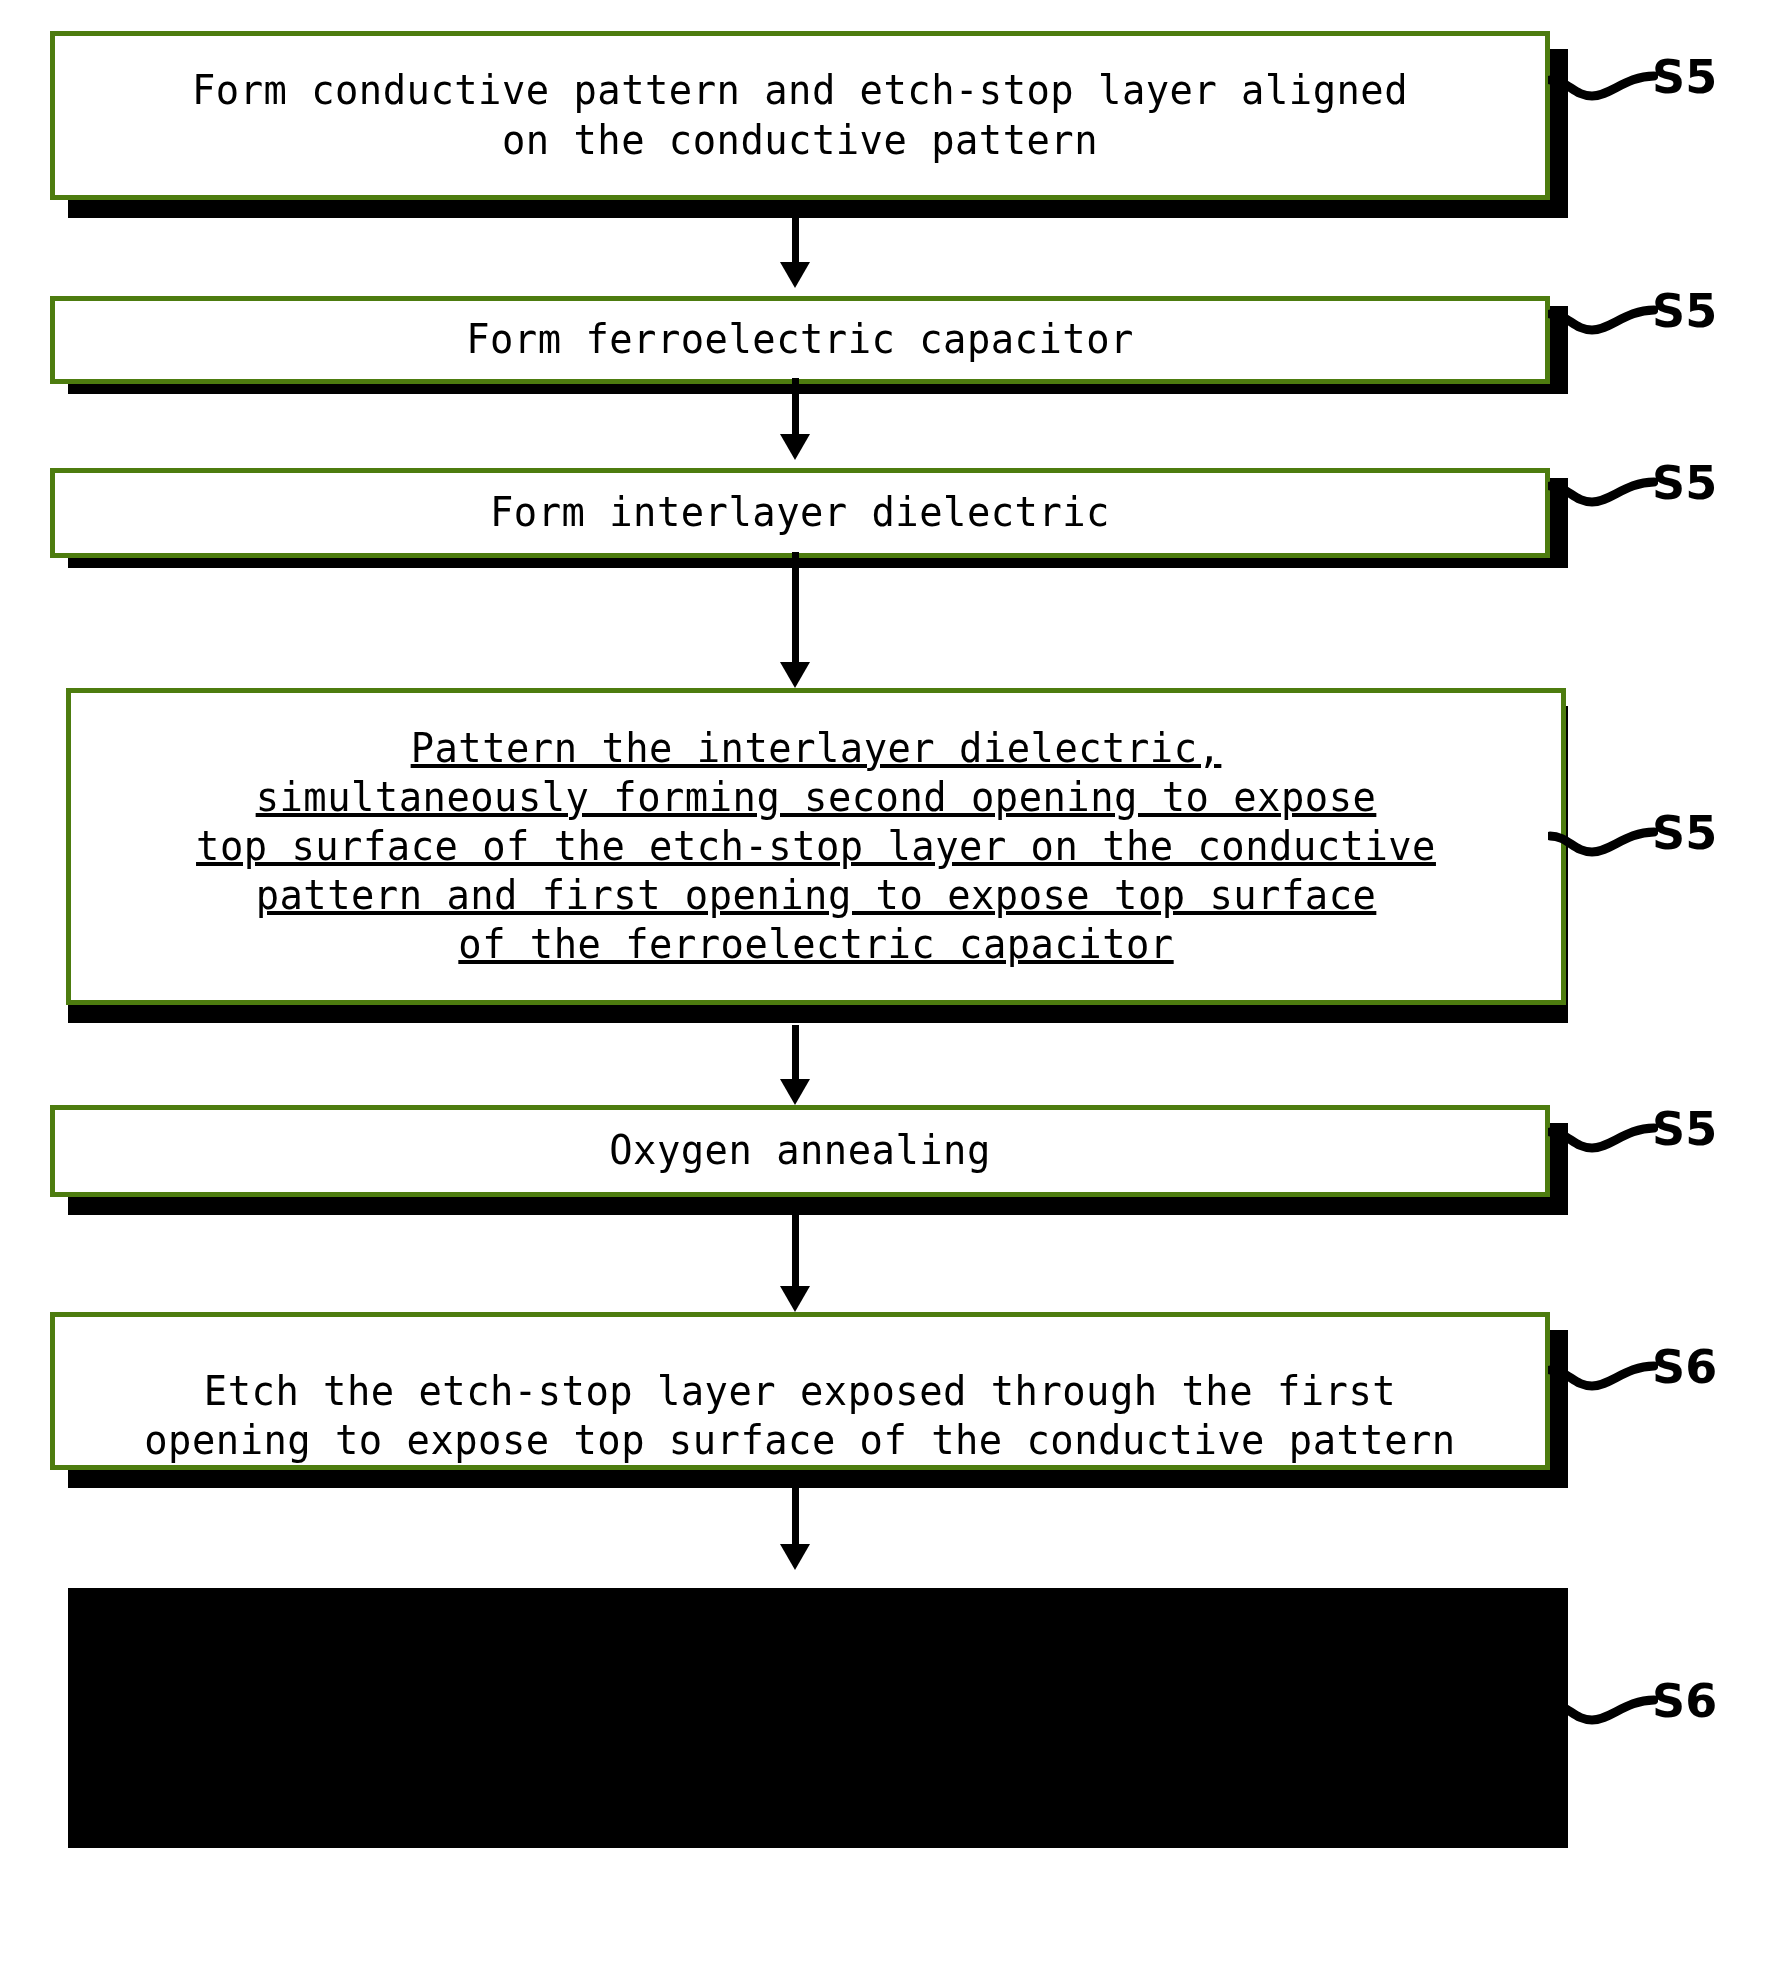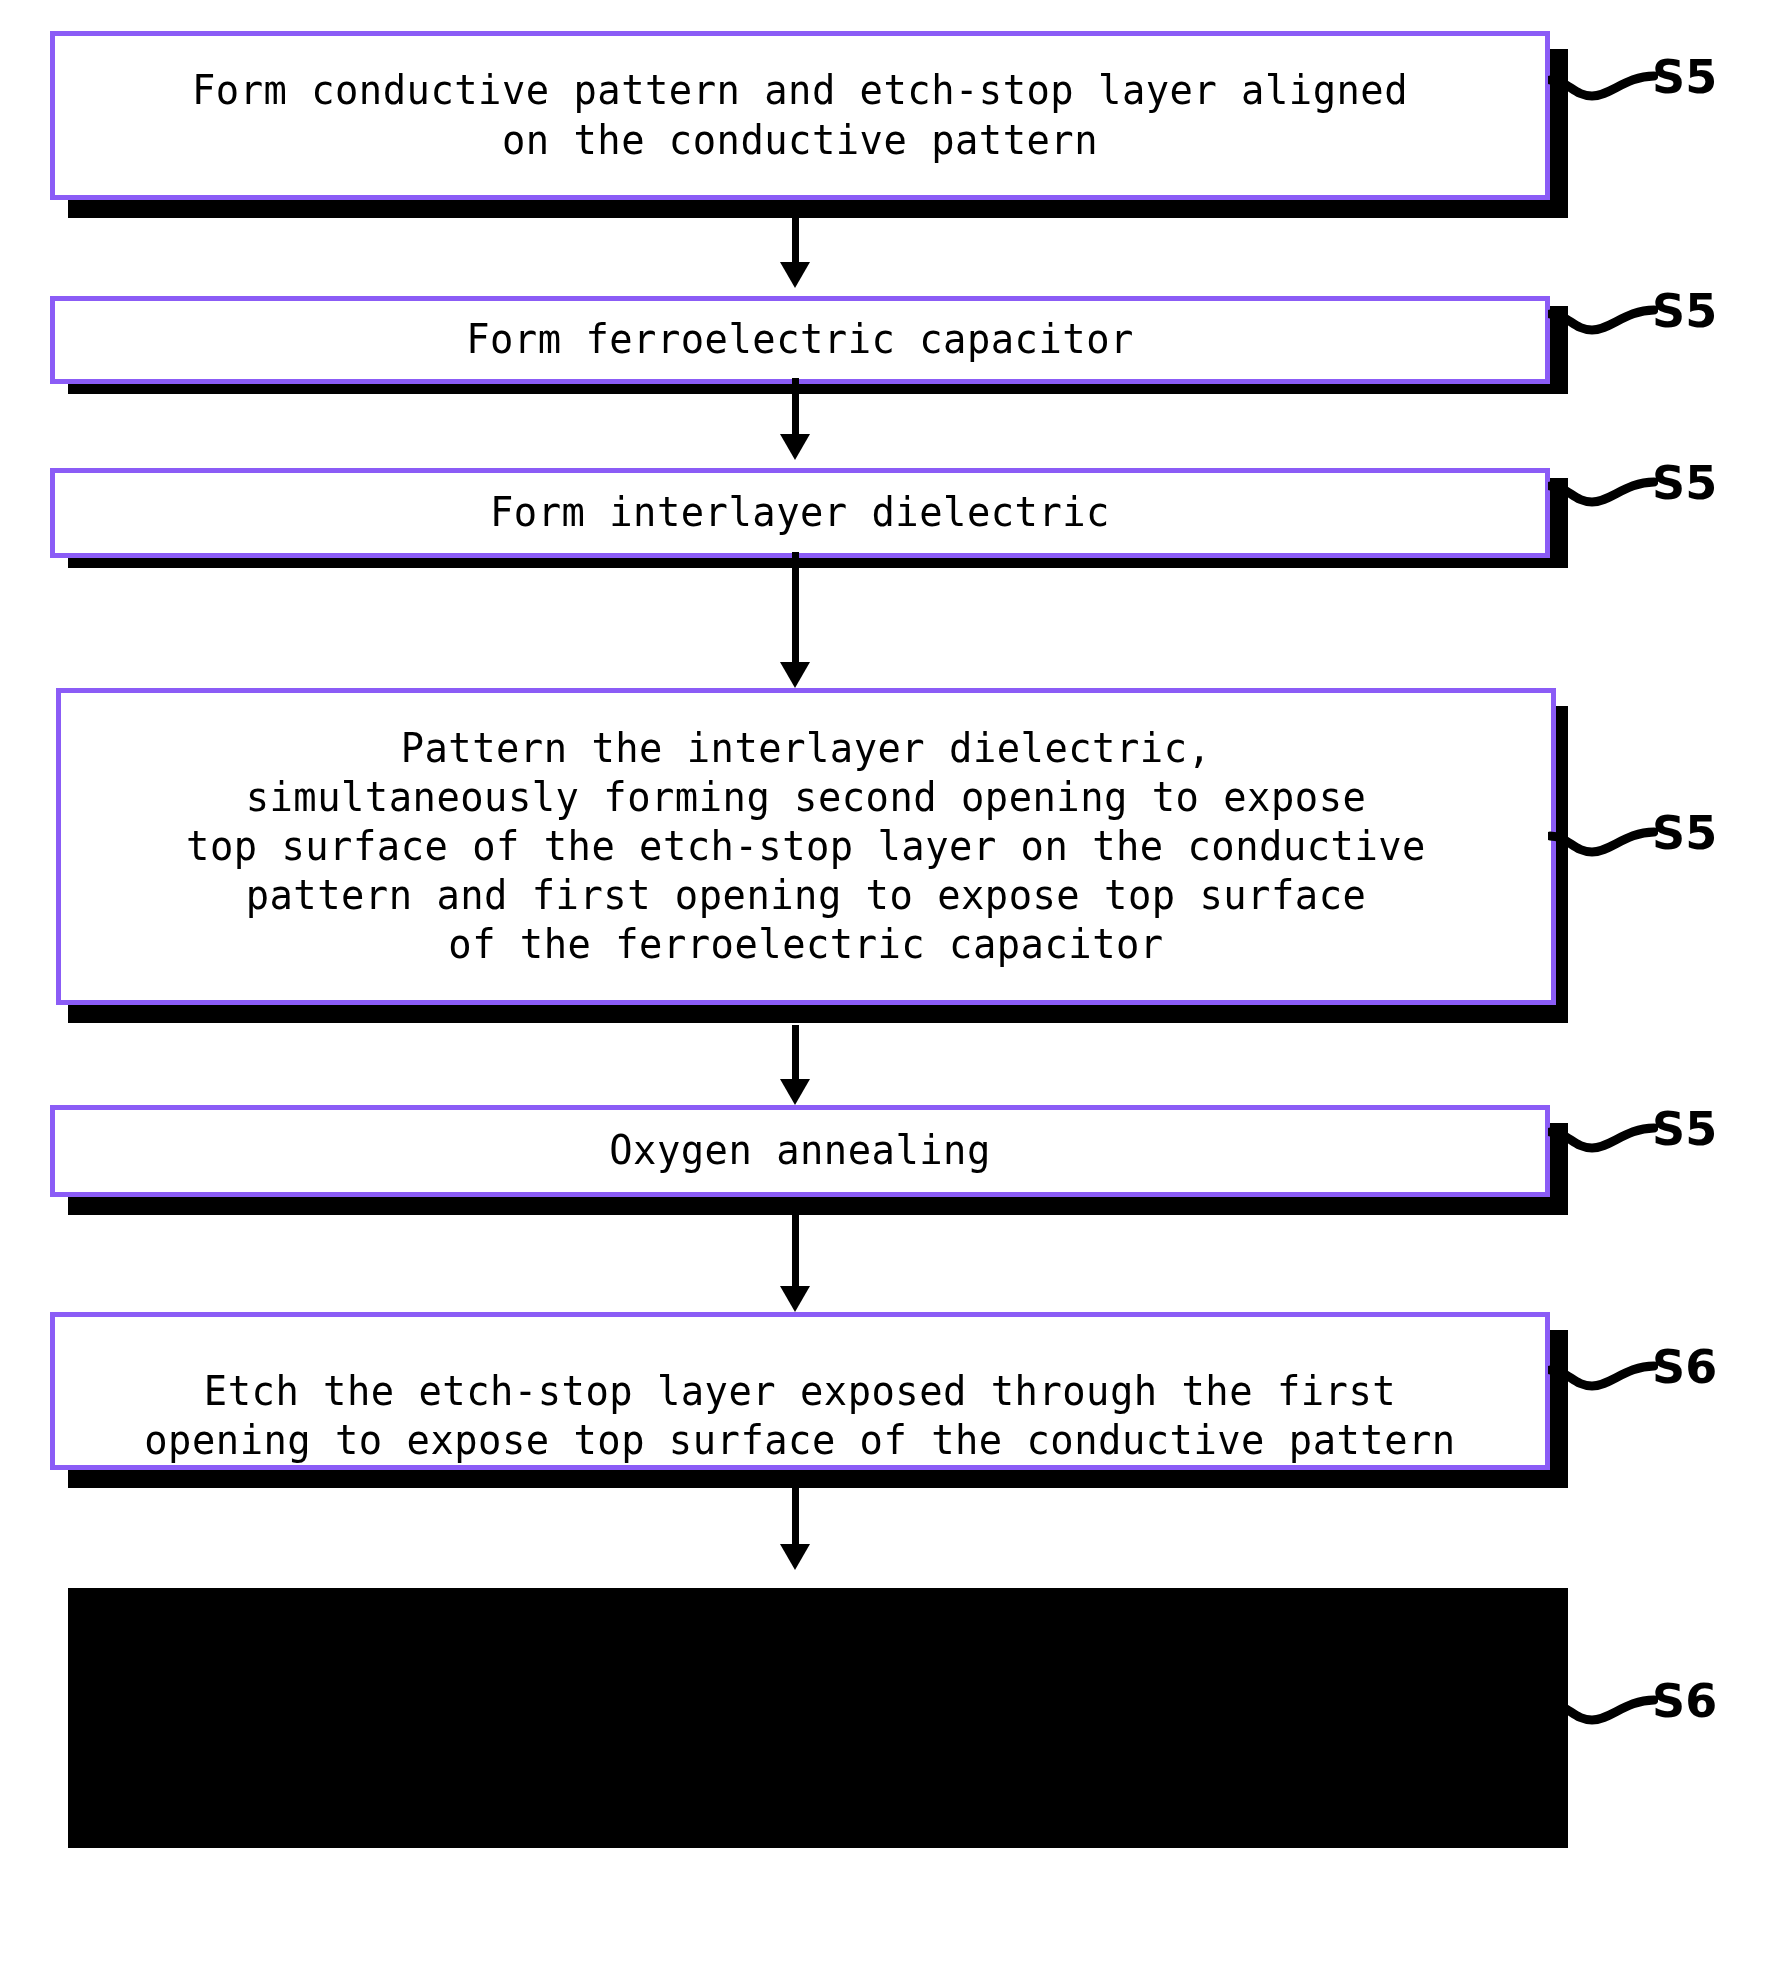--- a/index.html
+++ b/index.html
@@ -17,21 +17,21 @@
     height: 1985px;
     background: #ffffff;
     overflow: hidden;
   }
 
   
   .node {
     position: absolute;
     box-sizing: border-box;
     background: #ffffff;
-    border: 5px solid #8b5cf6;
+    border: 5px solid #4d7c0f;
     display: flex;
     align-items: center;
     justify-content: center;
   }
   .node-shadow {
     position: absolute;
     background: #000000;
     z-index: 0;
   }
   .node-text {
@@ -128,21 +128,21 @@
     <path d="M2,18 C20,18 26,34 44,34 C62,34 78,14 106,14" stroke="#000000" stroke-width="9" fill="none" stroke-linecap="round"></path>
   </svg>
   <div class="step-label" style="left:1652px; top:456px;">S5</div>
 
   <div class="arrow" style="left:792px; top:552px; width:7px; height:136px;">
     <div class="arrow-line" style="height:112px;"></div>
     <div class="arrow-head" style="top:110px;"></div>
   </div>
 
   <div class="node-shadow" style="left:68px; top:706px; width:1500px; height:317px;"></div>
-  <div class="node" style="left:56px; top:688px; width:1500px; height:317px;">
+  <div class="node" style="left:66px; top:688px; width:1500px; height:317px;text-decoration:underline;">
     <span class="node-text">Pattern the interlayer dielectric,
 simultaneously forming second opening to expose
 top surface of the etch-stop layer on the conductive
 pattern and first opening to expose top surface
 of the ferroelectric capacitor</span>
   </div>
   <svg class="squiggle" style="left:1548px; top:818px;" width="110" height="50" viewBox="0 0 110 50">
     <path d="M2,18 C20,18 26,34 44,34 C62,34 78,14 106,14" stroke="#000000" stroke-width="9" fill="none" stroke-linecap="round"></path>
   </svg>
   <div class="step-label" style="left:1652px; top:806px;">S5</div>

